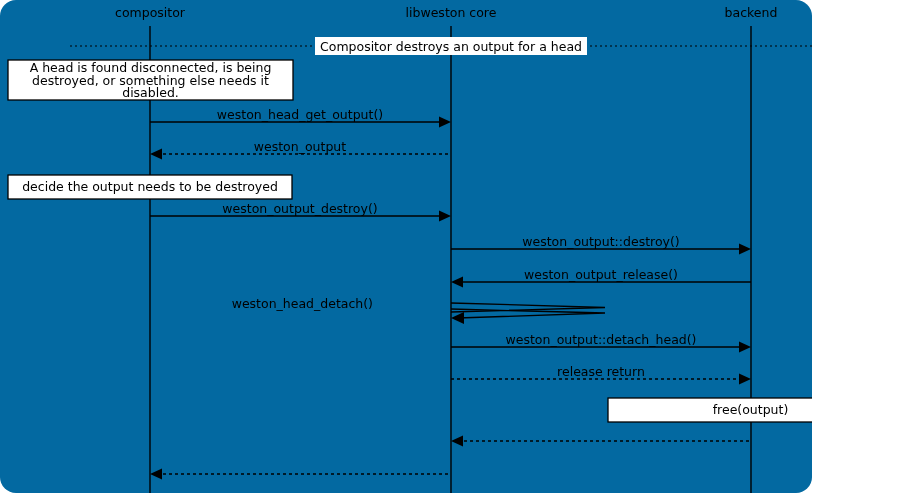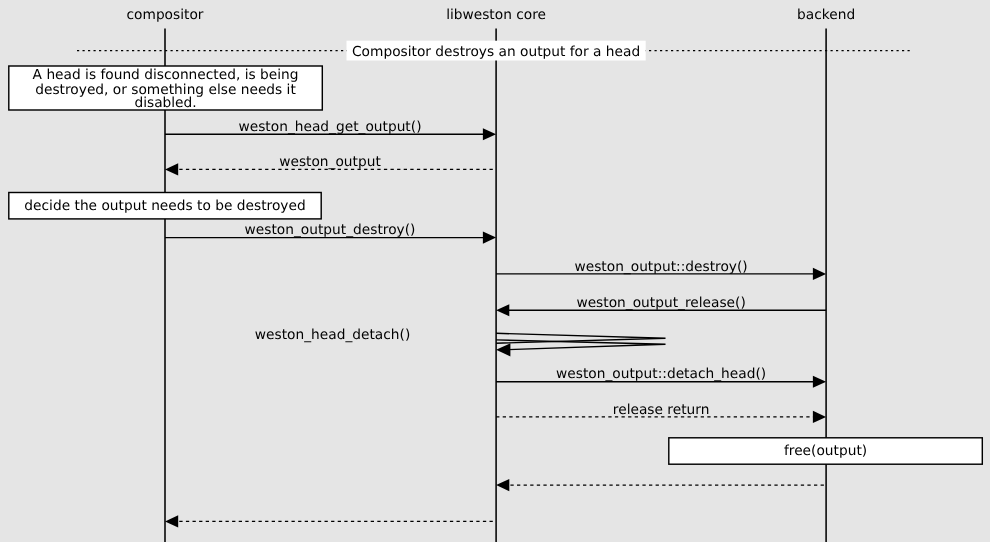--- a/index.html
+++ b/index.html
@@ -3,25 +3,26 @@
 <meta charset="utf-8">
 <title>Sequence Diagram</title>
 <style>
   html, body {
     margin: 0;
     padding: 0;
     background: #ffffff;
   }
   #diagram-root {
     position: relative;
-    width: 900px;
+    width: 812px;
     height: 493px;
-    background: #e5e5e5;
+    background: #0369a1;
     font-family: "DejaVu Sans", "Liberation Sans", sans-serif;
     overflow: hidden;
+    border-radius: 16px;
   }
   svg.seq-canvas {
     position: absolute;
     top: 0;
     left: 0;
     width: 900px;
     height: 493px;
     display: block;
   }
   text {

